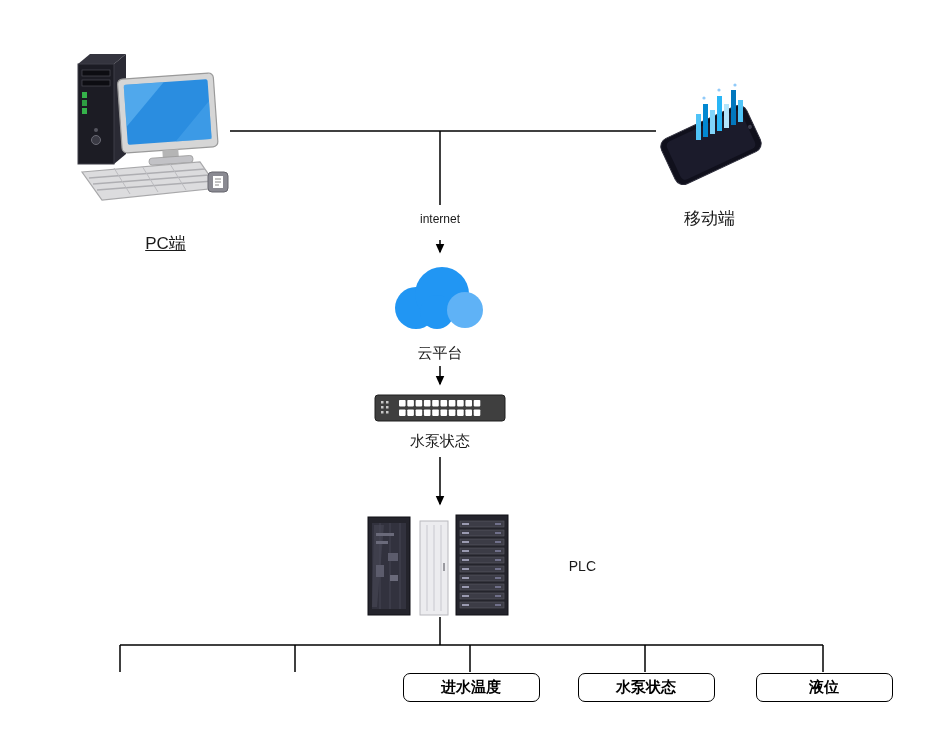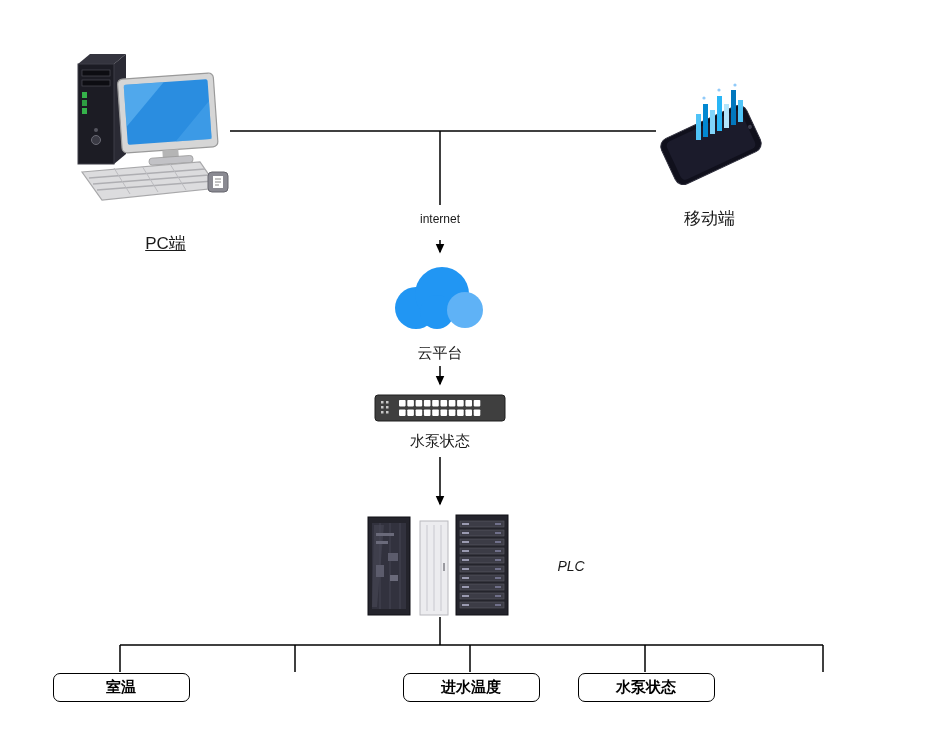--- a/index.html
+++ b/index.html
@@ -186,19 +186,19 @@
       <use href="#unit" x="94" y="26"></use>
       <use href="#unit" x="94" y="35"></use>
       <use href="#unit" x="94" y="44"></use>
       <use href="#unit" x="94" y="53"></use>
       <use href="#unit" x="94" y="62"></use>
       <use href="#unit" x="94" y="71"></use>
       <use href="#unit" x="94" y="80"></use>
       <use href="#unit" x="94" y="89"></use>
     </svg>
   </div>
-  <div class="label lbl-sm" style="left:546px;top:558px;width:50px;text-align:center;font-style:italic;">PLC</div>
-
-  <div class="sensor-box" style="left:52.5px;">室温</div>
+  <div class="label lbl-sm" style="left:546px;top:558px;width:50px;text-align:right;">PLC</div>
+
   <div class="sensor-box" style="left:402.5px;">进水温度</div>
   <div class="sensor-box" style="left:577.5px;">水泵状态</div>
+  <div class="sensor-box" style="left:755.5px;">液位</div>
 
 </div>
 
 </body></html>

